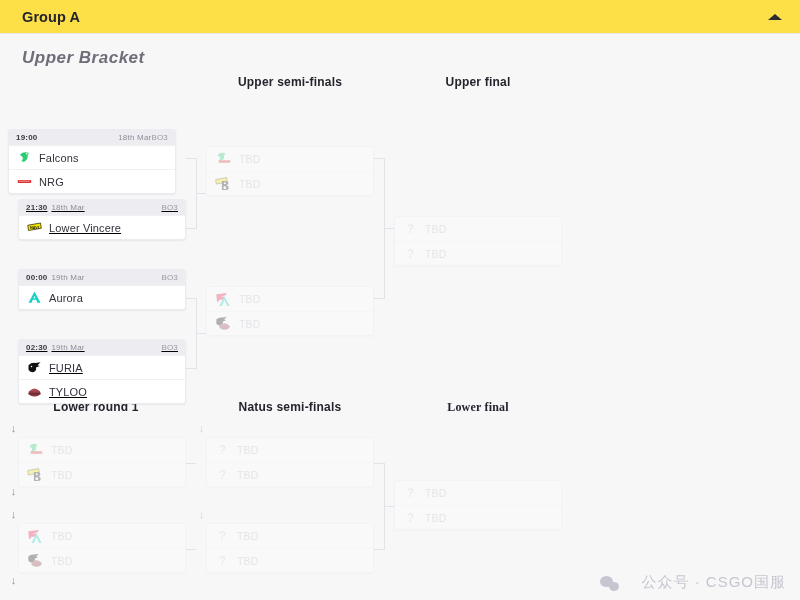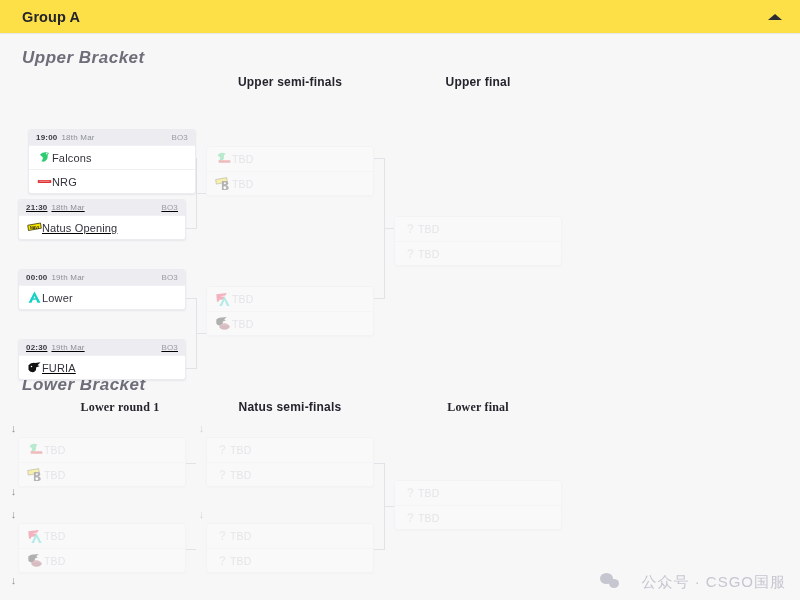--- a/index.html
+++ b/index.html
@@ -63,20 +63,21 @@
     letter-spacing: .2px;
   }
   .meta-time { font-weight: bold; color: #3a3a44; margin-right: 4px; }
   .meta-date { flex: 1; }
   .meta-bo { color: #9a9aa6; }
 
   .team-row {
     height: 24px;
     display: flex; align-items: center;
     padding: 0 8px;
+    gap: 7px;
     border-top: 1px solid #f1f1f4;
   }
   .team-row:first-of-type { border-top: none; }
   .team-name { font-size: 11px; color: #32323c; letter-spacing: .15px; }
   .team-name.tbd { color: #bcbcc6; font-size: 10.5px; }
 
   
   .logo { width: 15px; height: 15px; flex: none; position: relative; }
   .logo svg { display: block; width: 15px; height: 15px; }
 
@@ -100,21 +101,21 @@
   
   .drop-arrow {
     position: absolute; width: 9px; height: 13px;
     color: #8c8c98; font-size: 11px; line-height: 13px; text-align: center;
   }
   .drop-arrow.faded { color: #d2d2da; }
 
   
   .watermark {
     position: absolute; right: 14px; bottom: 8px;
-    display: flex; align-items: flex-start; gap: 21px;
+    display: flex; align-items: flex-end; gap: 21px;
     color: #c6c6d0; font-size: 15px; letter-spacing: 1px;
     user-select: none;
   }
   .wechat { width: 20px; height: 16px; position: relative; flex: none; }
   .wechat .b1, .wechat .b2 {
     position: absolute; border-radius: 50%; background: #c6c6d0;
   }
   .wechat .b1 { width: 13px; height: 11px; left: 0; top: 0; }
   .wechat .b2 { width: 10px; height: 9px; left: 9px; top: 6px; }
 </style>
@@ -130,21 +131,21 @@
 
   <div class="stage">
 
     <div class="bracket-label" style="left:22px; top:14px;">Upper Bracket</div>
 
     <div class="round-header" style="left:206px; top:41px; width:168px;">Upper semi-finals</div>
     <div class="round-header" style="left:394px; top:41px; width:168px;">Upper final</div>
 
     <div class="bracket-label" style="left:22px; top:341px;">Lower Bracket</div>
 
-    <div class="round-header" style="left:36px; top:366px; width:168px;font-family:Liberation Serif, serif;">Lower round 1</div>
+    <div class="round-header" style="left:12px; top:366px; width:168px;">Lower round 1</div>
     <div class="round-header" style="left:206px; top:366px; width:168px;">Natus semi-finals</div>
     <div class="round-header" style="left:394px; top:366px; width:168px;font-family:Liberation Serif, serif;">Lower final</div>
 
     <div class="conn h" style="left:186px; top:124px; width:10px;"></div>
     <div class="conn h" style="left:186px; top:194px; width:10px;"></div>
     <div class="conn v" style="left:196px; top:124px; height:71px;"></div>
     <div class="conn h" style="left:196px; top:159px; width:10px;"></div>
 
     <div class="conn h" style="left:186px; top:264px; width:10px;"></div>
     <div class="conn h" style="left:186px; top:334px; width:10px;"></div>
@@ -156,21 +157,21 @@
     <div class="conn v" style="left:384px; top:124px; height:141px;"></div>
     <div class="conn h" style="left:384px; top:194px; width:10px;"></div>
 
     <div class="conn h" style="left:186px; top:429px; width:10px;"></div>
     <div class="conn h" style="left:186px; top:515px; width:10px;"></div>
     <div class="conn h" style="left:374px; top:429px; width:10px;"></div>
     <div class="conn h" style="left:374px; top:515px; width:10px;"></div>
     <div class="conn v" style="left:384px; top:429px; height:87px;"></div>
     <div class="conn h" style="left:384px; top:472px; width:10px;"></div>
 
-    <div class="match" style="left:28px; top:95px; width:168px;">
+    <div class="match" style="left:8px; top:95px; width:168px;text-align:right;">
       <div class="match-meta">
         <span class="meta-time">19:00</span>
         <span class="meta-date">18th Mar</span>
         <span class="meta-bo">BO3</span>
       </div>
       <div class="team-row">
         <span class="logo">
           <svg viewBox="0 0 20 20">
               <path d="M4 6 Q9 1 16 4 Q13 7 14 11 Q11 17 6 15 Q9 11 7 9 Q5 8 4 6Z" fill="#2ecc71"></path>
               <circle cx="13" cy="5" r="1.1" fill="#fff"></circle>
@@ -195,55 +196,65 @@
         <span class="meta-date">18th Mar</span>
         <span class="meta-bo">BO3</span>
       </div>
       <div class="team-row">
         <span class="logo">
           <svg viewBox="0 0 20 20">
               <path d="M1 7 L18 4 L19 11 L2 14 Z" fill="#f5e300" stroke="#2b2b00" stroke-width="1"></path>
               <text x="4" y="11.5" font-size="5" fill="#1a1a1a" font-family="sans-serif" font-weight="bold">NAVI</text>
             </svg>
         </span>
-        <span class="team-name">Natus Opening</span>
+        <span class="team-name">Lower Vincere</span>
       </div>
     </div>
 
     <div class="match" style="left:18px; top:235px; width:168px;">
       <div class="match-meta">
         <span class="meta-time">00:00</span>
         <span class="meta-date">19th Mar</span>
         <span class="meta-bo">BO3</span>
       </div>
       <div class="team-row">
         <span class="logo">
           <svg viewBox="0 0 20 20">
               <path d="M10 2 L18 17 H14 L10 8 L6 17 H2 Z" fill="#17d1c6"></path>
               <rect x="6.5" y="11" width="7" height="2" fill="#17d1c6"></rect>
             </svg>
         </span>
-        <span class="team-name">Lower</span>
+        <span class="team-name">Aurora</span>
       </div>
     </div>
 
     <div class="match" style="left:18px; top:305px; width:168px;text-decoration:underline;">
       <div class="match-meta">
         <span class="meta-time">02:30</span>
         <span class="meta-date">19th Mar</span>
         <span class="meta-bo">BO3</span>
       </div>
       <div class="team-row">
         <span class="logo">
           <svg viewBox="0 0 20 20">
               <path d="M2 7 Q6 3 11 4 L18 3 L14 7 L17 8 L12 10 Q13 14 9 16 Q4 17 2 13 Z" fill="#111"></path>
               <circle cx="6" cy="8.5" r="1" fill="#fff"></circle>
             </svg>
         </span>
         <span class="team-name">FURIA</span>
+      </div>
+      <div class="team-row">
+        <span class="logo">
+          <svg viewBox="0 0 20 20">
+              <ellipse cx="10" cy="12" rx="8" ry="4.5" fill="#8b3a46"></ellipse>
+              <path d="M3 10 Q10 2 17 10 Z" fill="#b04a57"></path>
+              <rect x="2" y="12" width="16" height="2" fill="#6e2b35"></rect>
+            </svg>
+        </span>
+        <span class="team-name">TYLOO</span>
       </div>
     </div>
 
     <div class="match faded" style="left:206px; top:112px; width:168px;">
       <div class="team-row">
         <span class="logo-stack">
           <span class="s s1">
               <svg viewBox="0 0 20 20">
                 <path d="M4 6 Q9 1 16 4 Q13 7 14 11 Q11 17 6 15 Q9 11 7 9 Q5 8 4 6Z" fill="#2ecc71"></path>
               </svg>

